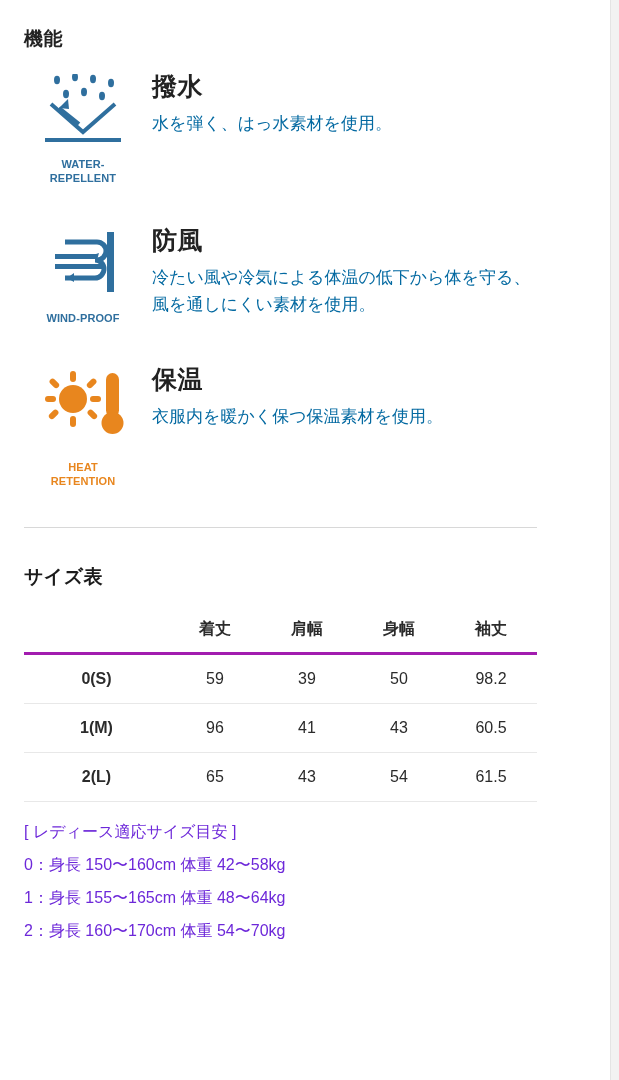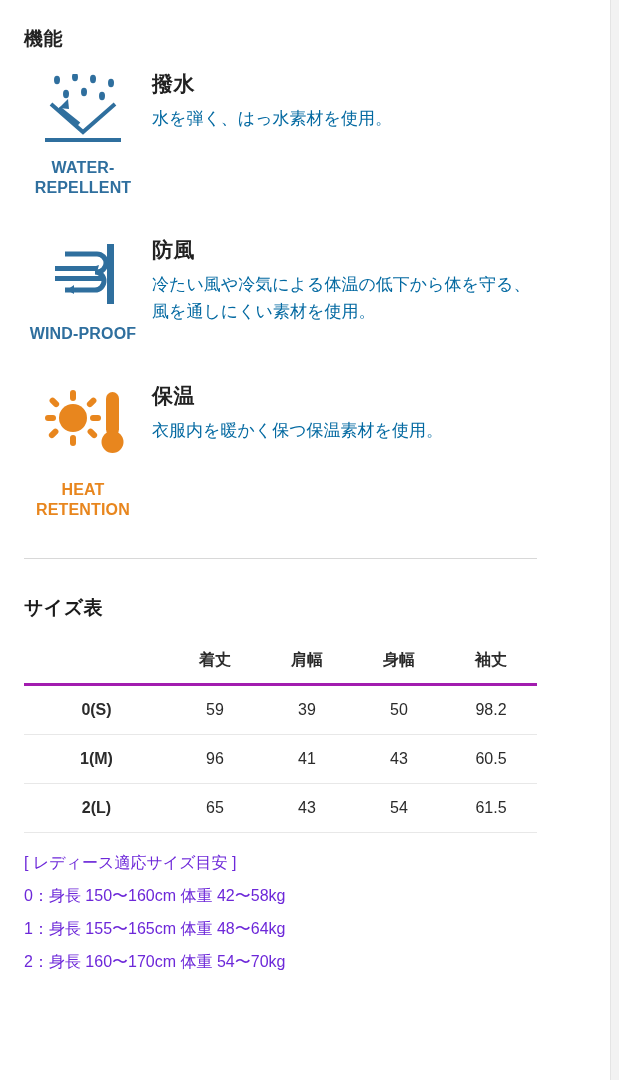--- a/index.html
+++ b/index.html
@@ -37,35 +37,35 @@
     align-items: flex-start;
     margin-bottom: 38px;
   }
   .feature-icon {
     width: 118px;
     min-width: 118px;
     text-align: center;
     padding-top: 4px;
   }
   .icon-caption {
-    font-size: 16px;
+    font-size: 11px;
     font-weight: bold;
     line-height: 1.25;
     margin-top: 6px;
     letter-spacing: .01em;
   }
   .blue { color: #2f6f9e; }
   .orange { color: #e8861e; }
 
   .feature-text {
     padding-left: 10px;
     padding-top: 0px;
   }
   .feature-name {
-    font-size: 21px;
+    font-size: 25px;
     font-weight: bold;
     color: #222;
     margin-bottom: 7px;
     letter-spacing: .02em;
   }
   .feature-desc {
     font-size: 17px;
     line-height: 1.6;
     color: #0369a1;
     max-width: 430px;

